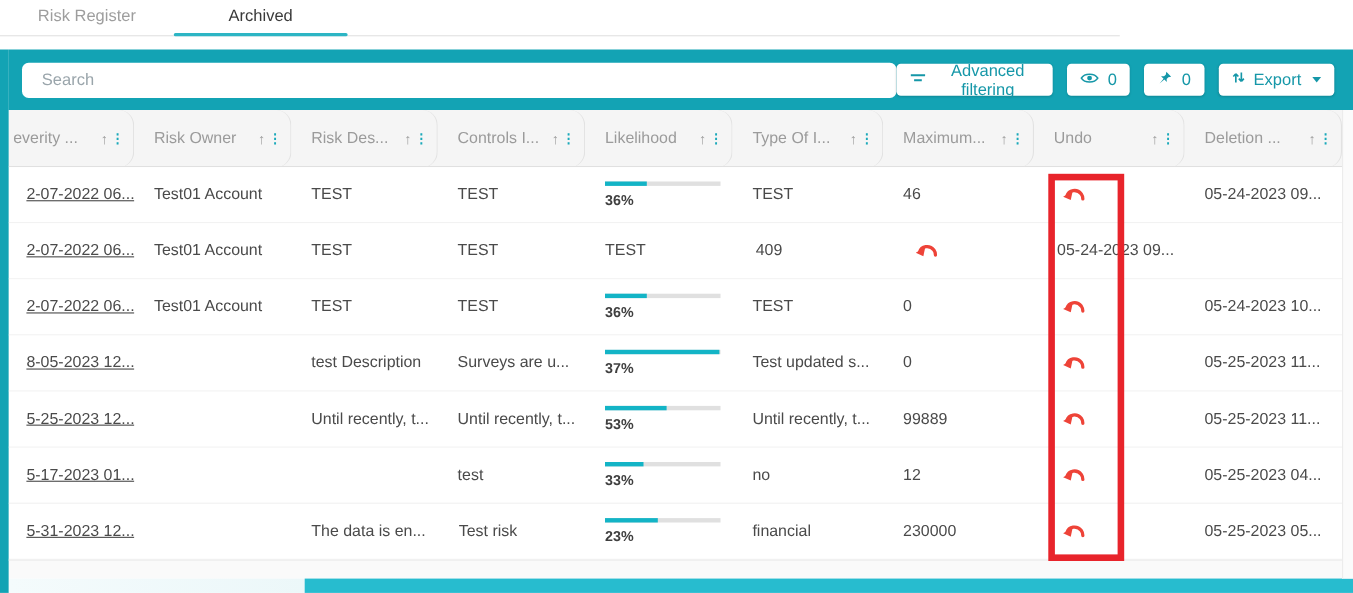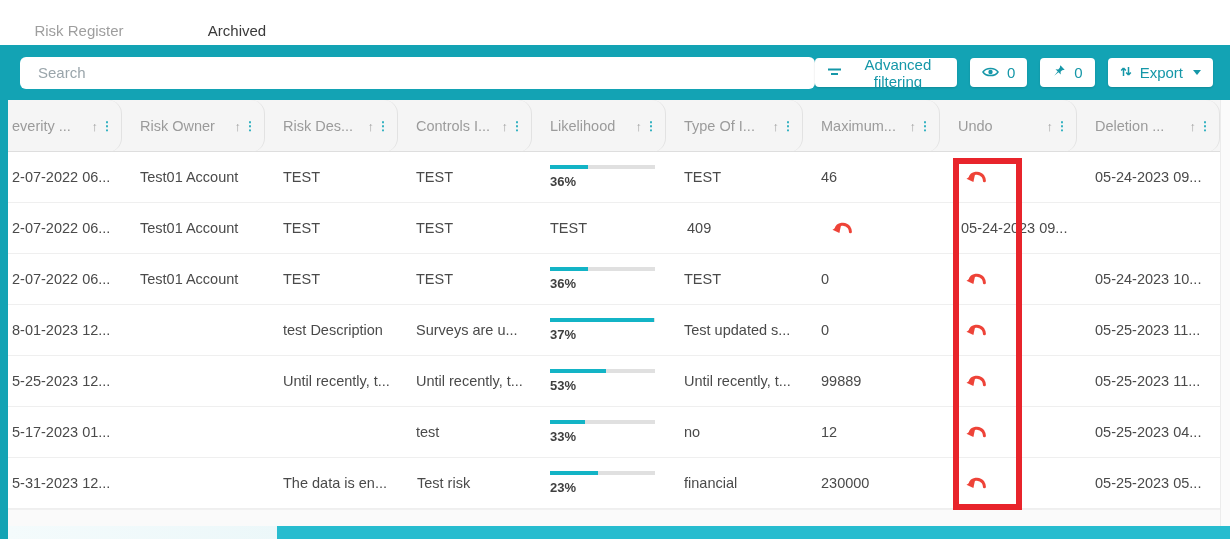--- a/index.html
+++ b/index.html
@@ -1,20 +1,20 @@
 <!DOCTYPE html>
 <html><head>
 <meta charset="utf-8">
 <style>
   * { box-sizing: border-box; margin: 0; padding: 0; }
   html,body { width:1230px; height:539px; overflow:hidden; background:#fff;
     font-family:"Liberation Sans", sans-serif; }
 
   
-  .tabbar { position:absolute; top:16px; left:0; width:1018px; height:33px;
+  .tabbar { position:absolute; top:0; left:0; width:1018px; height:33px;
     border-bottom:1px solid #e2e2e2; background:#fff; }
   .tab { position:absolute; top:0; height:32px; width:158px; line-height:30px;
     text-align:center; font-size:15px; color:#9e9e9e; cursor:pointer; }
   .tab.t0 { left:0; }
   .tab.t1 { left:158px; color:#3a3a3a; }
   .tab-underline { position:absolute; left:158px; bottom:-1px; width:158px;
     height:3px; background:#2cb5c4; border-radius:2px; }
 
   
   .grid { position:absolute; top:45px; left:0; width:1230px; height:494px;
@@ -44,21 +44,21 @@
   .th.first { padding-left:4px; }
   .th-label { flex:1 1 auto; overflow:hidden; white-space:nowrap; }
   .th-icons { display:flex; align-items:center; gap:3px; flex:0 0 auto; }
   .sort-arrow { color:#9e9e9e; font-size:13px; }
   .dots { color:#1aa9ba; font-size:12px; font-weight:bold; }
 
   
   .tr { height:51px; display:flex; border-bottom:1px solid #efefef; background:#fff; }
   .td { height:100%; display:flex; align-items:center; padding:0 8px 0 18px;
     font-size:14.5px; color:#4a4a4a; white-space:nowrap; overflow:hidden; }
-  .td.first { padding-left:4px; }
+  .td.first { padding-left:16px;text-decoration:underline; }
   .lik { display:flex; flex-direction:column; justify-content:center;
     align-items:flex-start; }
   .bar-track { width:105px; height:4px; background:#e0e0e0; margin-bottom:5px; }
   .bar-fill { height:4px; background:#13b4c6; }
   .lik-label { font-size:13px; font-weight:bold; color:#3f3f3f; }
   .undo-btn { background:none; border:none; cursor:pointer; margin-left:22px;
     padding:4px; display:flex; align-items:center; }
 
   
   .vscroll { position:absolute; top:55px; right:0; width:10px; height:426px;
@@ -250,21 +250,21 @@
           <button class="undo-btn">
             <svg width="22" height="17" viewBox="0 0 22 17">
               <path d="M4 9 C5.5 3.8 13 2.2 17 7.3 C18 8.7 18.4 10.2 18.4 11.8" fill="none" stroke="#ee4338" stroke-width="3" stroke-linecap="round"></path>
               <polygon points="0.5,9.8 9.2,4.6 7.4,12.9" fill="#ee4338"></polygon>
             </svg>
           </button>
         </div>
         <div class="td" style="width: 143px;">05-24-2023 10...</div>
       </div>
       <div class="tr">
-        <div class="td first" style="width: 114px;">8-01-2023 12...</div>
+        <div class="td first" style="width: 114px;">8-05-2023 12...</div>
         <div class="td" style="width: 143px;"></div>
         <div class="td" style="width: 133px;">test Description</div>
         <div class="td" style="width: 134px;">Surveys are u...</div>
         <div class="td lik" style="width: 134px;">
           <div class="bar-track">
             <div class="bar-fill" style="width:99%"></div>
           </div>
           <div class="lik-label">37%</div>
         </div>
         <div class="td" style="width: 137px;">Test updated s...</div>

